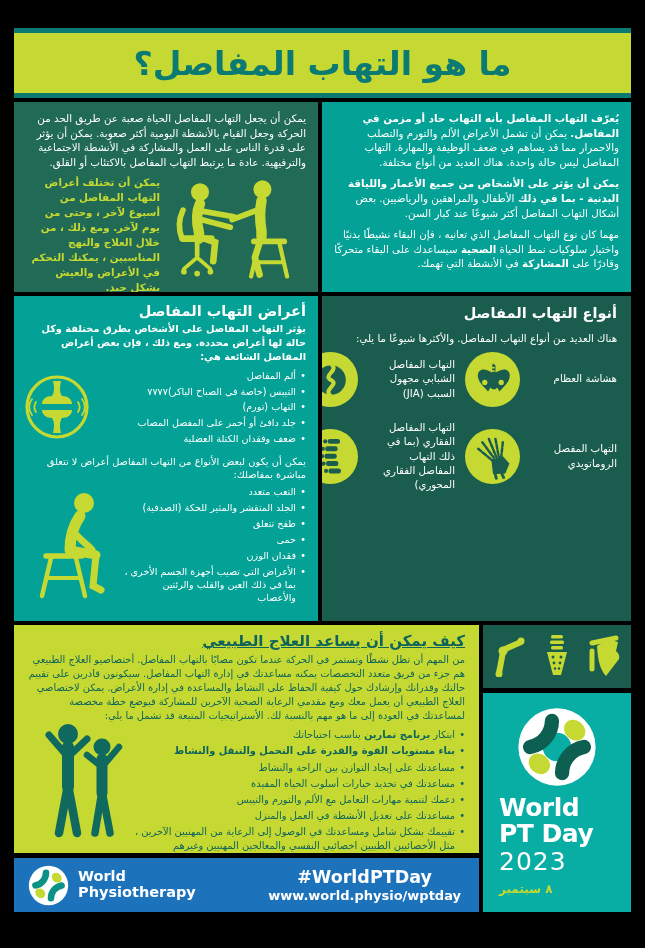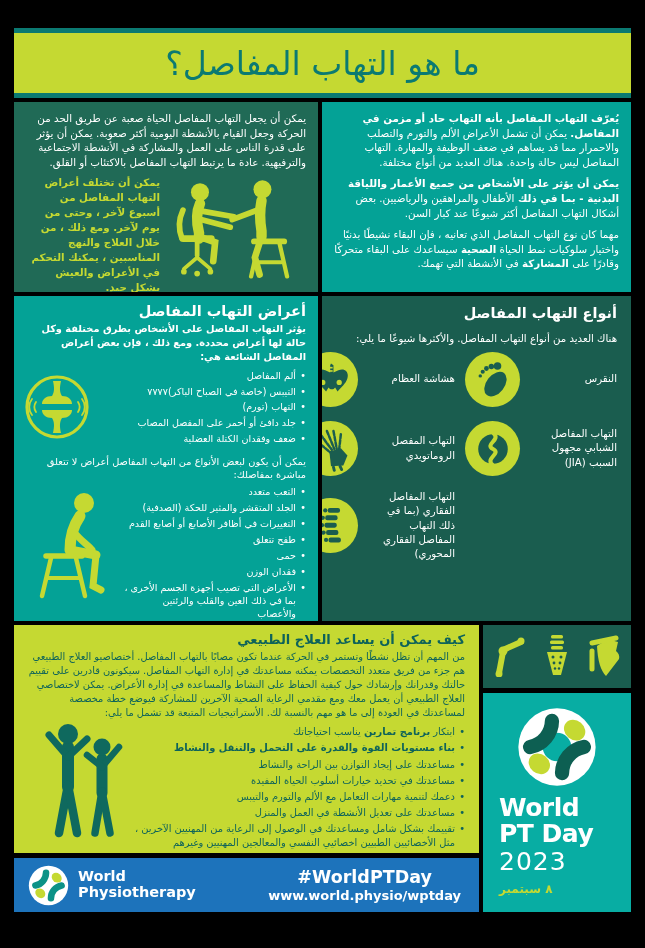--- a/index.html
+++ b/index.html
@@ -5,21 +5,21 @@
   * { margin:0; padding:0; box-sizing:border-box; }
   html,body { width:645px; height:948px; }
   body { background:#000; font-family:"DejaVu Sans", sans-serif; position:relative; overflow:hidden; }
   .poster { position:absolute; inset:0; }
   .panel { position:absolute; overflow:hidden; }
 
   
   #header { left:14px; top:28px; width:617px; height:70px; background:#c5d932;
             border-top:5px solid #0b7a72; border-bottom:5px solid #0b7a72;
             display:flex; align-items:center; justify-content:center; }
-  #header h1 { color:#0b7a72; font-size:33px; font-weight:normal; }
+  #header h1 { color:#0b7a72; font-size:33px; font-weight:bold; }
 
   
   #intro { left:322px; top:102px; width:309px; height:190px; background:#04a296;
            color:#fff; padding:9px 12px; font-size:10.3px; line-height:1.42; text-align:right; }
   #intro p { margin-bottom:7px; }
   #impact { left:14px; top:102px; width:304px; height:190px; background:#206a56;
             color:#fff; padding:9px 12px; font-size:10.3px; line-height:1.42; text-align:right; }
   .impact-row { display:flex; margin-top:6px; gap:4px; }
   .highlight { color:#c5d932; font-weight:bold; flex:1; font-size:10.3px; line-height:1.45; text-align:right; }
   .duo-illustration { width:142px; height:112px; flex:0 0 142px; }
@@ -46,21 +46,21 @@
   .type-item { display:flex; align-items:center; gap:21px; }
   .type-item .tlabel { width:76px; font-size:10.2px; line-height:1.4; text-align:right; }
   .tcircle { width:55px; height:55px; border-radius:50%; background:#c5d932; flex:0 0 55px;
              display:flex; align-items:center; justify-content:center; }
   .tcircle svg { width:46px; height:46px; }
   .col2 { grid-column:2; }
 
   
   #physio { left:14px; top:625px; width:465px; height:228px; background:#c5d932;
             color:#0e635a; padding:7px 14px; text-align:right; }
-  #physio h2 { font-size:13px; margin-bottom:3px; }
+  #physio h2 { font-size:15px; margin-bottom:3px;text-decoration:underline; }
   #physio .pintro { font-size:9.9px; line-height:1.42; margin-bottom:5px; text-align:right; }
   #physio ul { list-style:none; margin-left:96px; }
   #physio li { font-size:9.9px; line-height:1.38; margin-bottom:2.5px; position:relative; padding-right:10px; }
   #physio li::before { content:"•"; position:absolute; right:0; top:0; }
   .celebrate-duo { position:absolute; left:26px; bottom:8px; width:88px; height:126px; }
 
   #bones-box { left:483px; top:625px; width:148px; height:63px; background:#1a5d4f;
                display:flex; align-items:center; justify-content:center; gap:13px; }
   #bones-box svg { height:44px; width:36px; }
 
@@ -141,21 +141,20 @@
       <li>ألم المفاصل</li>
       <li>التيبس (خاصة في الصباح الباكر)٧٧٧٧</li>
       <li>التهاب (تورم)</li>
       <li>جلد دافئ أو أحمر على المفصل المصاب</li>
       <li>ضعف وفقدان الكتلة العضلية</li>
     </ul>
     <p class="mid">يمكن أن يكون لبعض الأنواع من التهاب المفاصل أعراض لا تتعلق مباشرة بمفاصلك:</p>
     <ul id="symp2">
       <li>التعب متعدد</li>
       <li>الجلد المتقشر والمثير للحكة (الصدفية)</li>
-      <li>التغييرات في أظافر الأصابع أو أصابع القدم</li>
       <li>طفح تتعلق</li>
       <li>حمى</li>
       <li>فقدان الوزن</li>
       <li>الأعراض التي تصيب أجهزة الجسم الأخرى ، بما في ذلك العين والقلب والرئتين والأعصاب</li>
     </ul>
     <div class="joint-badge">
       <svg viewBox="0 0 70 70" width="70" height="70">
         <circle cx="35" cy="35" r="30" fill="none" stroke="#c5d932" stroke-width="3.2"></circle>
         <g fill="#c5d932">
           <path d="M31 9 h8 c-1.5 7 -1.5 11 1 15 c6 0 10 3.5 10 8 h-30 c0 -4.5 4 -8 10 -8 c2.5 -4 2.5 -8 1 -15 z"></path>
@@ -184,35 +183,20 @@
         <circle cx="64" cy="15" r="10" fill="#c5d932"></circle>
       </svg>
     </div>
   </section>
 
   <section class="panel" id="types" dir="rtl">
     <h2>أنواع التهاب المفاصل</h2>
     <p class="subtitle">هناك العديد من أنواع التهاب المفاصل. والأكثرها شيوعًا ما يلي:</p>
     <div class="types-grid">
 
-      <div class="type-item">
-        <div class="tlabel">النقرس</div>
-        <div class="tcircle">
-          <svg viewBox="0 0 56 56">
-            <g fill="#1a5d4f">
-              <ellipse cx="31" cy="33" rx="11" ry="17" transform="rotate(38 31 33)"></ellipse>
-              <circle cx="12.5" cy="23" r="2.1"></circle>
-              <circle cx="15.5" cy="18" r="2.5"></circle>
-              <circle cx="20" cy="14" r="2.9"></circle>
-              <circle cx="26" cy="11.5" r="3.3"></circle>
-              <circle cx="33.5" cy="11" r="4.6"></circle>
-            </g>
-          </svg>
-        </div>
-      </div>
 
       <div class="type-item">
         <div class="tlabel">هشاشة العظام</div>
         <div class="tcircle">
           <svg viewBox="0 0 56 56">
             <path fill="#1a5d4f" d="M28 8 l3 2 v9 l6 -3 c8 -3 13 2 11 10 c-2 7 -8 11 -12 16 l-3 -5 c-2 3 -6 3 -8 0 l-3 5 c-4 -5 -10 -9 -12 -16 c-2 -8 3 -13 11 -10 l6 3 v-9 z"></path>
             <circle cx="18" cy="31" r="3.2" fill="#c5d932"></circle>
             <circle cx="38" cy="31" r="3.2" fill="#c5d932"></circle>
             <rect x="26" y="12" width="4" height="2" fill="#c5d932"></rect>
             <rect x="26" y="16" width="4" height="2" fill="#c5d932"></rect>

